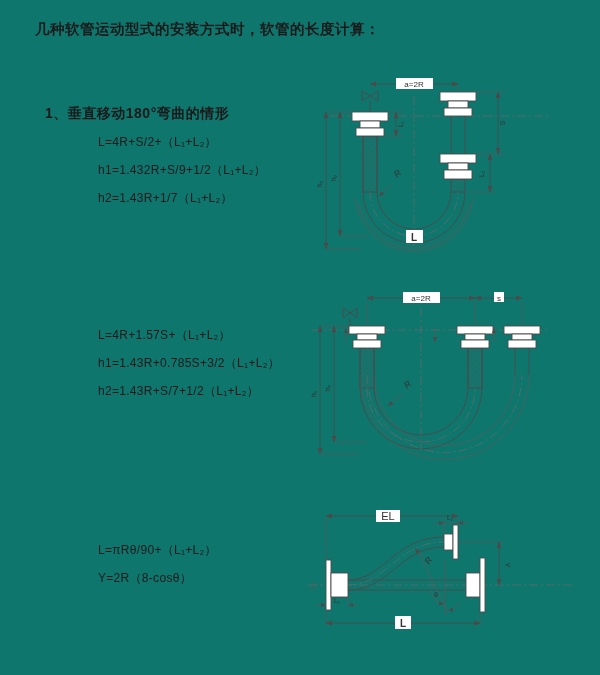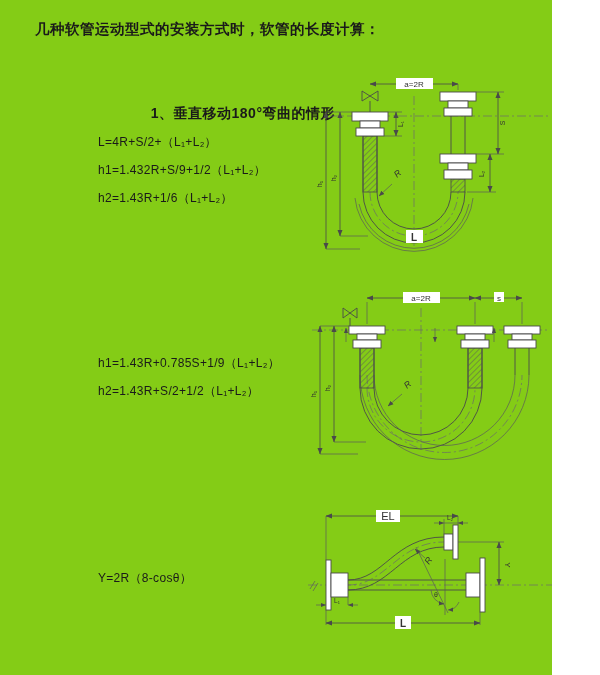--- a/index.html
+++ b/index.html
@@ -1,19 +1,19 @@
 <!DOCTYPE html>
 <html><head>
 <meta charset="utf-8">
 <style>
   html,body{margin:0;padding:0;background:#fff;}
-  #page{position:relative;width:552px;height:675px;background:#84cc16;overflow:hidden;
+  #page{position:relative;width:600px;height:675px;background:#0f766e;overflow:hidden;
         font-family:"Liberation Sans","DejaVu Sans",sans-serif;color:#1a1a1a;}
   .doc-title{position:absolute;left:35px;top:20px;font-size:14.5px;font-weight:700;letter-spacing:.5px;}
-  .sec{position:absolute;left:45px;width:290px;text-align:right;}
+  .sec{position:absolute;left:45px;width:290px;}
   .sec-heading{font-size:14px;font-weight:700;letter-spacing:.5px;}
   .formula{position:absolute;left:82px;font-size:12px;font-weight:500;letter-spacing:.3px;white-space:nowrap;margin-left:16px;}
   svg{position:absolute;overflow:visible;}
   svg text{font-family:"Liberation Sans","DejaVu Sans",sans-serif;fill:#333;}
   .ln{stroke:#4a4a4a;stroke-width:0.9;fill:none;}
   .thin{stroke:#5a5a5a;stroke-width:0.7;fill:none;}
   .cl{stroke:#6a6a6a;stroke-width:0.7;fill:none;stroke-dasharray:9 3 2 3;}
   .dim{stroke:#4a4a4a;stroke-width:0.8;fill:none;}
   .fit{stroke:#4a4a4a;stroke-width:0.9;fill:#ffffff;}
   .braid{stroke:#4a4a4a;stroke-width:0.8;fill:url(#hatch);}
@@ -33,21 +33,21 @@
       </marker>
       <pattern id="hatch" width="4" height="4" patternUnits="userSpaceOnUse" patternTransform="rotate(45)">
         <line x1="0" y1="0" x2="0" y2="4" stroke="#5a5a5a" stroke-width="1"></line>
       </pattern>
     </defs>
   </svg>
 
   <div class="sec sec-heading" style="top:105px">1、垂直移动180°弯曲的情形</div>
   <div class="formula" style="top:134px">L=4R+S/2+（L₁+L₂）</div>
   <div class="formula" style="top:162px">h1=1.432R+S/9+1/2（L₁+L₂）</div>
-  <div class="formula" style="top:190px">h2=1.43R+1/6（L₁+L₂）</div>
+  <div class="formula" style="top:190px">h2=1.43R+1/7（L₁+L₂）</div>
 
   <svg style="left:312px;top:66px" width="275" height="185" viewBox="0 0 275 185">
 
     <path class="cl" d="M102,30 V180"></path>
     <path class="cl" d="M18,50 H238"></path>
 
     <path class="ln" d="M51,126 A51,51 0 0 0 153,126"></path>
     <path class="ln" d="M65,126 A37,37 0 0 0 139,126"></path>
     <path class="cl" d="M58,126 A44,44 0 0 0 146,126"></path>
     <path class="thin" d="M47,138 A56.3,56.3 0 0 0 157,138"></path>
@@ -103,22 +103,23 @@
     <text x="193" y="57" font-size="7" text-anchor="middle" transform="rotate(-90,193,57)">S</text>
     <text x="172" y="108" font-size="6.5" text-anchor="middle" transform="rotate(-90,172,108)">L₂</text>
 
     <path class="thin" d="M80,118 L67,130" marker-end="url(#arr)"></path>
     <text x="85" y="112" font-size="9" font-style="italic" transform="rotate(-40,85,112)">R</text>
 
     <rect class="wbg" x="94" y="164" width="17" height="13"></rect>
     <text x="102" y="175" font-size="10" font-weight="bold" text-anchor="middle">L</text>
   </svg>
 
-  <div class="formula" style="top:355px">h1=1.43R+0.785S+1/9（L₁+L₂）</div>
-  <div class="formula" style="top:383px">h2=1.43R+S/2+1/2（L₁+L₂）</div>
+  <div class="formula" style="top:327px">L=4R+1.57S+（L₁+L₂）</div>
+  <div class="formula" style="top:355px">h1=1.43R+0.785S+3/2（L₁+L₂）</div>
+  <div class="formula" style="top:383px">h2=1.43R+S/7+1/2（L₁+L₂）</div>
 
   <svg style="left:308px;top:282px" width="280" height="180" viewBox="0 0 280 180">
     <path class="cl" d="M4,48 H240"></path>
     <path class="cl" d="M113,26 V168"></path>
 
     <path class="ln" d="M52,66 V106 M66,66 V106 M160,66 V106 M174,66 V106"></path>
     <path class="ln" d="M52,106 A61,61 0 0 0 174,106"></path>
     <path class="ln" d="M66,106 A47,47 0 0 0 160,106"></path>
     <path class="cl" d="M59,106 A54,54 0 0 0 167,106"></path>
 
@@ -166,20 +167,21 @@
     <path class="thin" d="M12,44 H41 M12,172 H50 M26,160 H58"></path>
     <path class="dim" d="M12,44 V172" marker-start="url(#arr)" marker-end="url(#arr)"></path>
     <path class="dim" d="M26,44 V160" marker-start="url(#arr)" marker-end="url(#arr)"></path>
     <text x="8" y="112" font-size="7" text-anchor="middle" transform="rotate(-90,8,112)">h₁</text>
     <text x="22" y="106" font-size="7" text-anchor="middle" transform="rotate(-90,22,106)">h₂</text>
 
     <path class="thin" d="M94,112 L80,124" marker-end="url(#arr)"></path>
     <text x="99" y="107" font-size="9" font-style="italic" transform="rotate(-40,99,107)">R</text>
   </svg>
 
+  <div class="formula" style="top:542px">L=πRθ/90+（L₁+L₂）</div>
   <div class="formula" style="top:570px">Y=2R（8-cosθ）</div>
 
   <svg style="left:306px;top:503px" width="285" height="150" viewBox="0 0 285 150">
     <path class="cl" d="M2,82 H268"></path>
     <path class="thin" d="M4,86 L9,78 M7,88 L12,80"></path>
 
     <path class="ln" d="M42,77 H160 M42,87 H160"></path>
 
     <path class="ln" d="M42,77 C78,77 88,34 138,34"></path>
     <path class="ln" d="M42,87 C84,87 94,44 138,44"></path>

